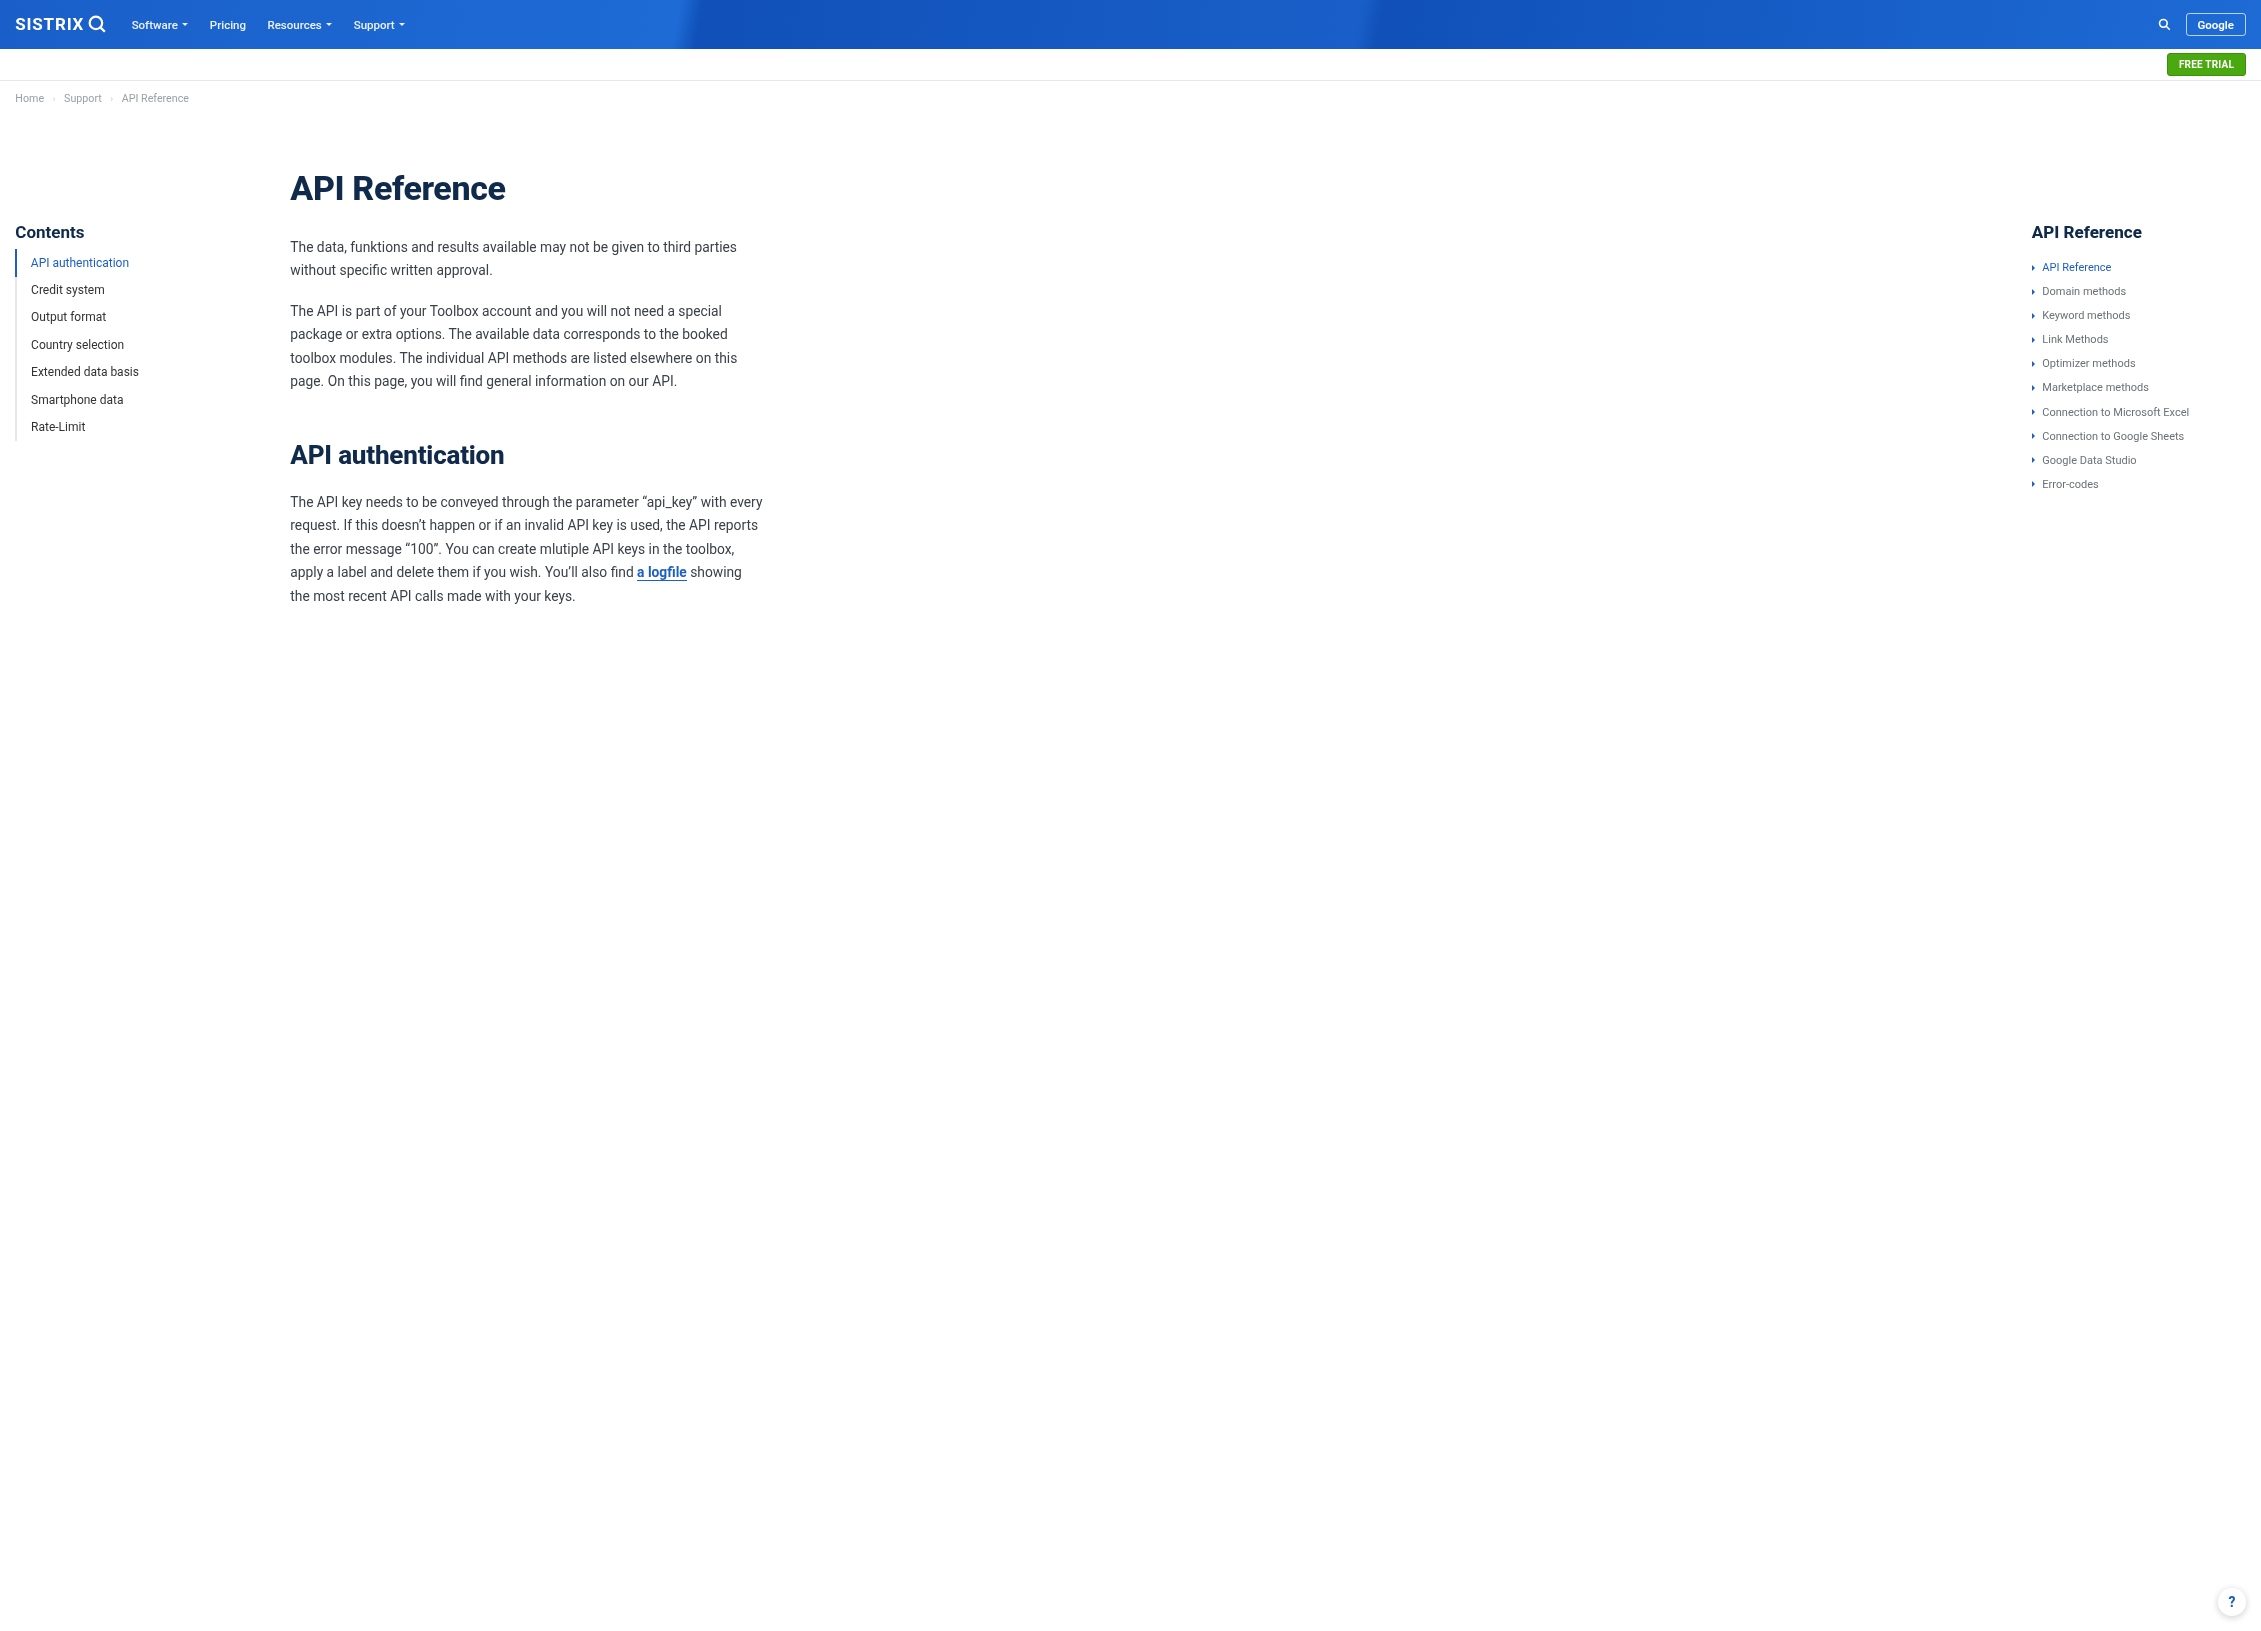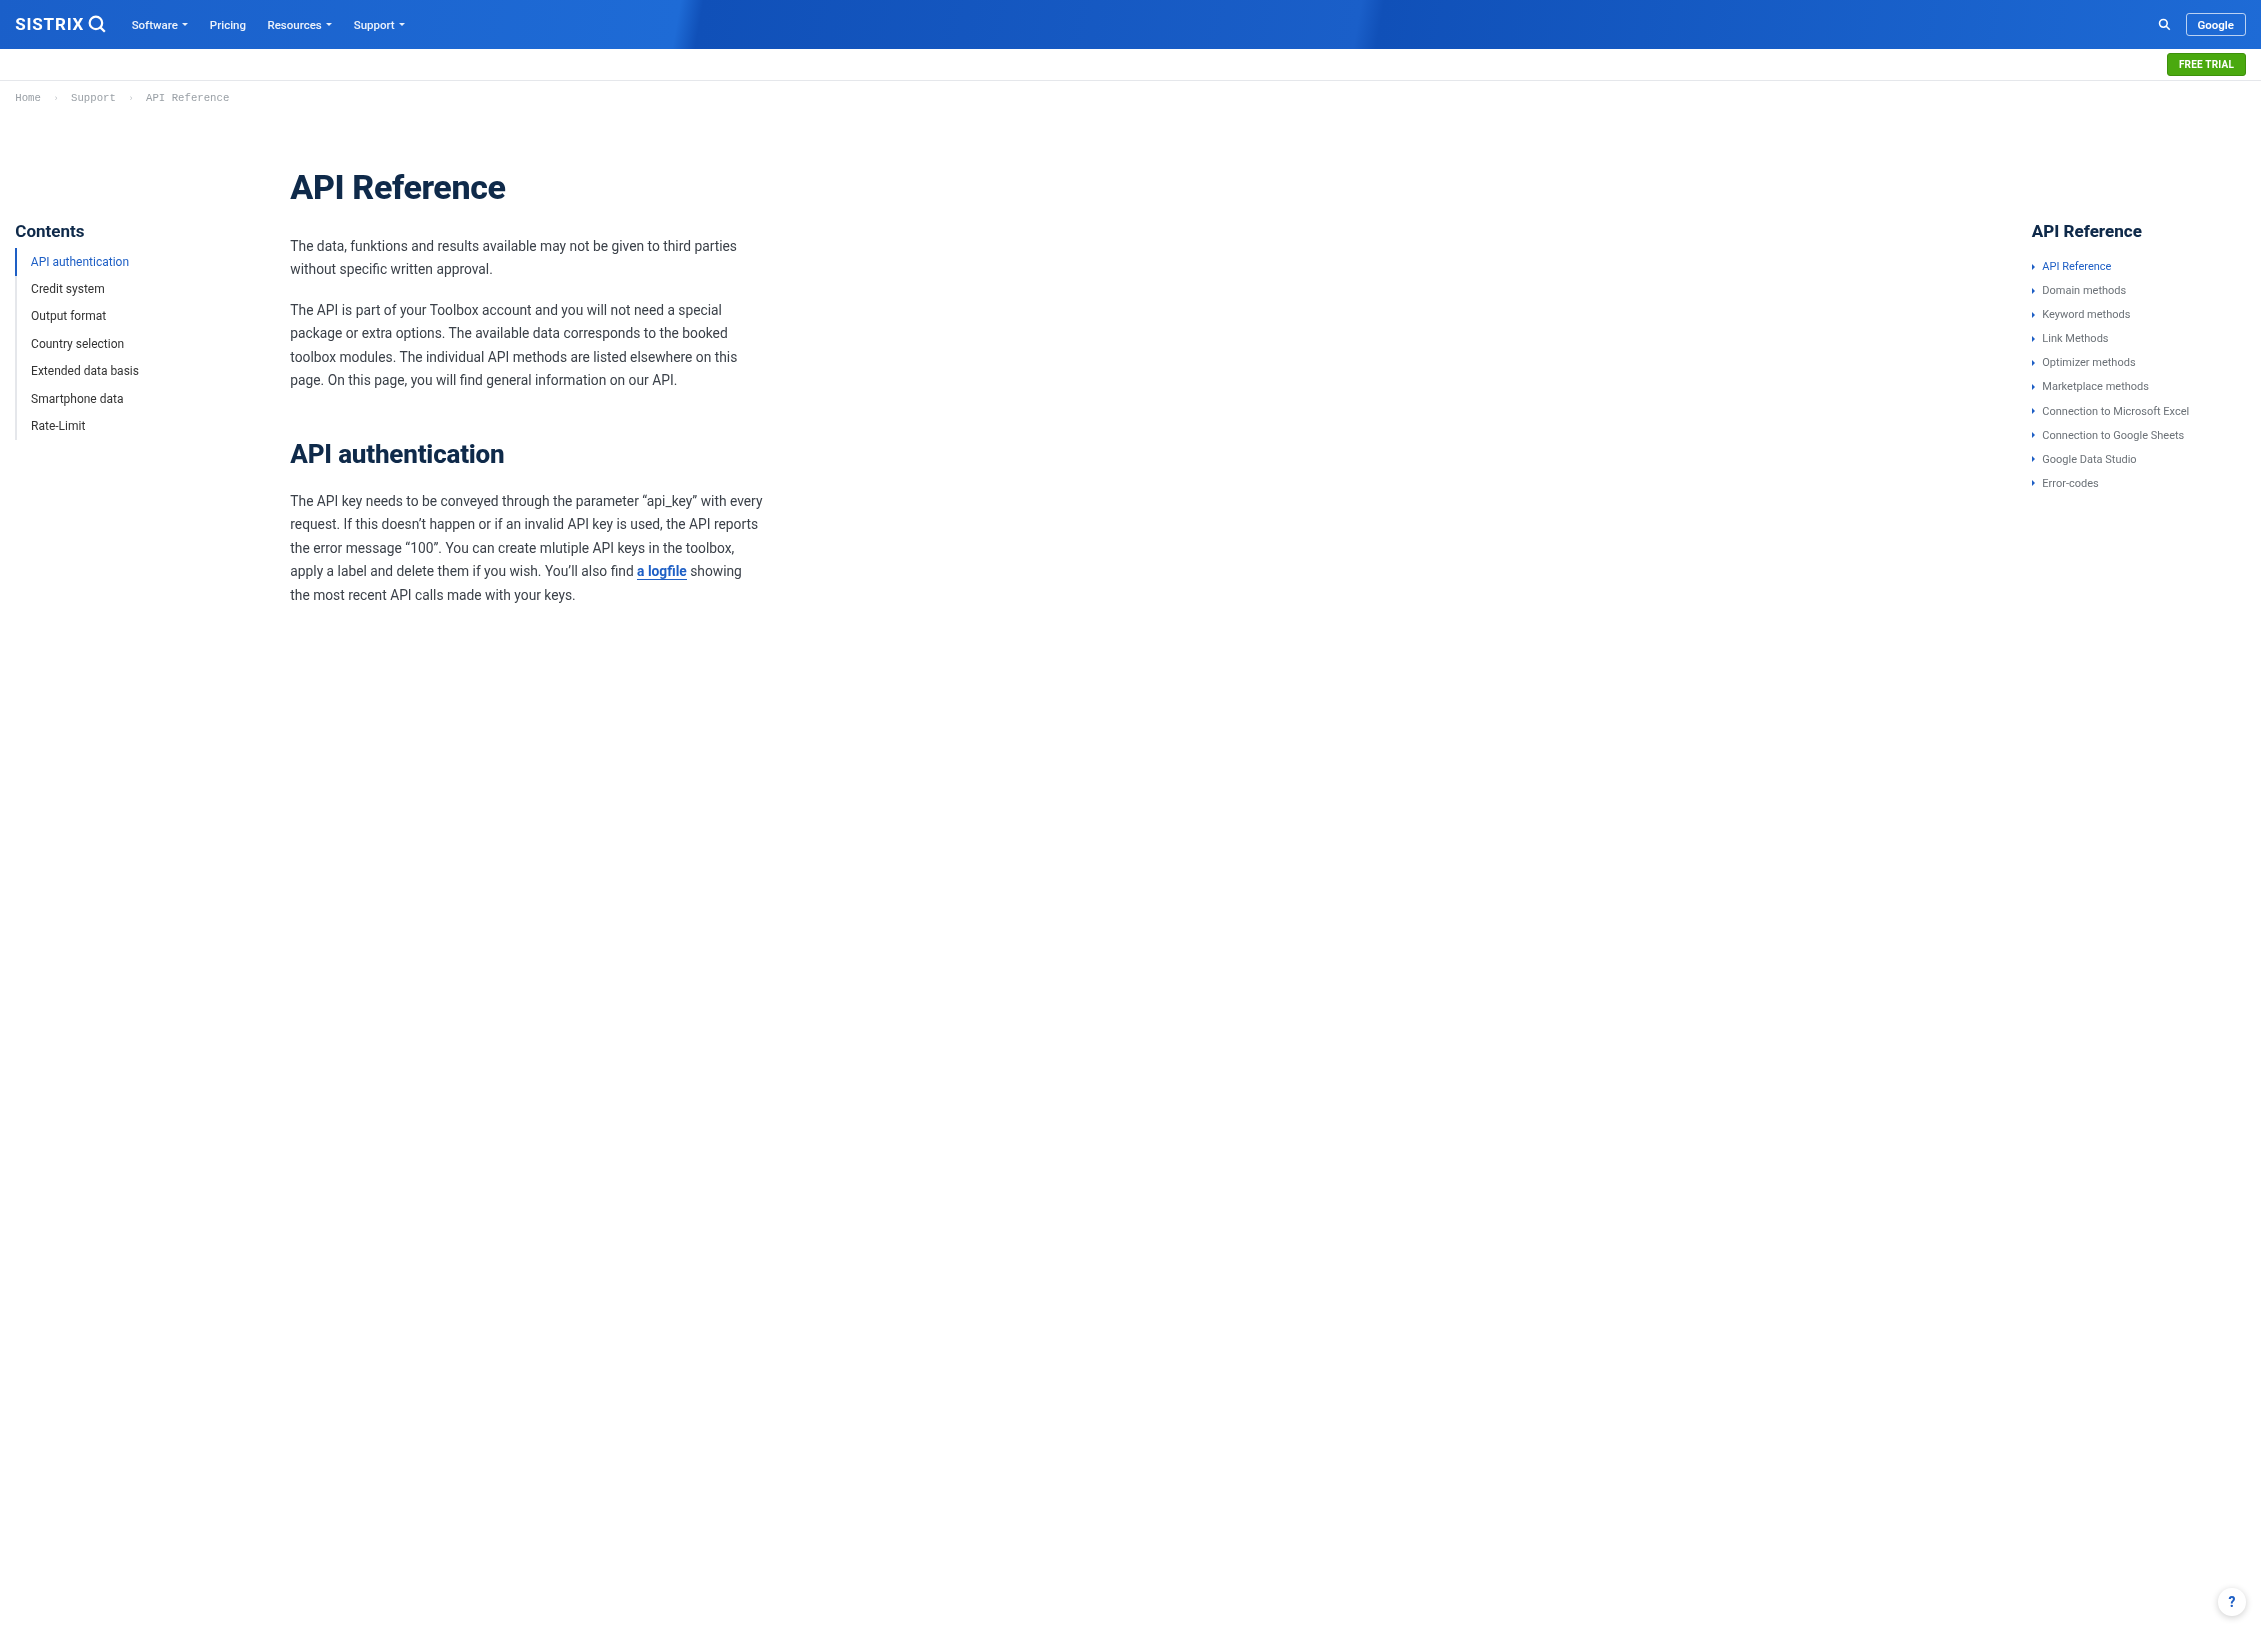--- a/index.html
+++ b/index.html
@@ -26,21 +26,21 @@
 .nav-right { margin-left: auto; display:flex; align-items:center; gap: 13.8px; }
 .search-icon { color:#fff; cursor:pointer; display:inline-flex; }
 .search-icon svg { width:15.3px; height:15.3px; }
 .login-btn { border:0.8px solid rgba(255,255,255,0.7); color:#fff; padding:3.8px 10.7px; border-radius:3.1px; font-size:11.5px; font-weight:600; cursor:pointer; }
 
 
 .sub-bar { height: 32px; border-bottom: 0.8px solid #e5e7eb; display:flex; align-items:center; padding: 0 15.3px; }
 .free-trial-btn { margin-left:auto; background:#4aa90f; color:#fff; font-weight:700; font-size:10px; padding:5.3px 10.7px; border-radius:3px; border:0.8px solid #3e900c; cursor:pointer; letter-spacing:0.2px; }
 
 
-.breadcrumb-bar { padding: 10.7px 15.3px; font-size:10.7px; color:#9aa0a6;font-family:Liberation Mono, monospace; }
+.breadcrumb-bar { padding: 10.7px 15.3px; font-size:10.7px; color:#9aa0a6; }
 .breadcrumb-bar a { color:#9aa0a6; text-decoration:none; cursor:pointer; }
 .breadcrumb-bar .sep { margin: 0 6.1px; color:#c0c4c9; font-size:8.4px; }
 
 
 .main { display:grid; grid-template-columns: 244px 1fr 214px; padding: 0 15.3px 46px 15.3px; gap: 31px; }
 
 
 .contents { padding-top: 107px; }
 .contents h3 { color:#0f2a4a; font-size:17px; font-weight:700; margin-bottom: 7px; }
 .contents ul { list-style:none; border-left: 2.3px solid #e5e7eb; }

